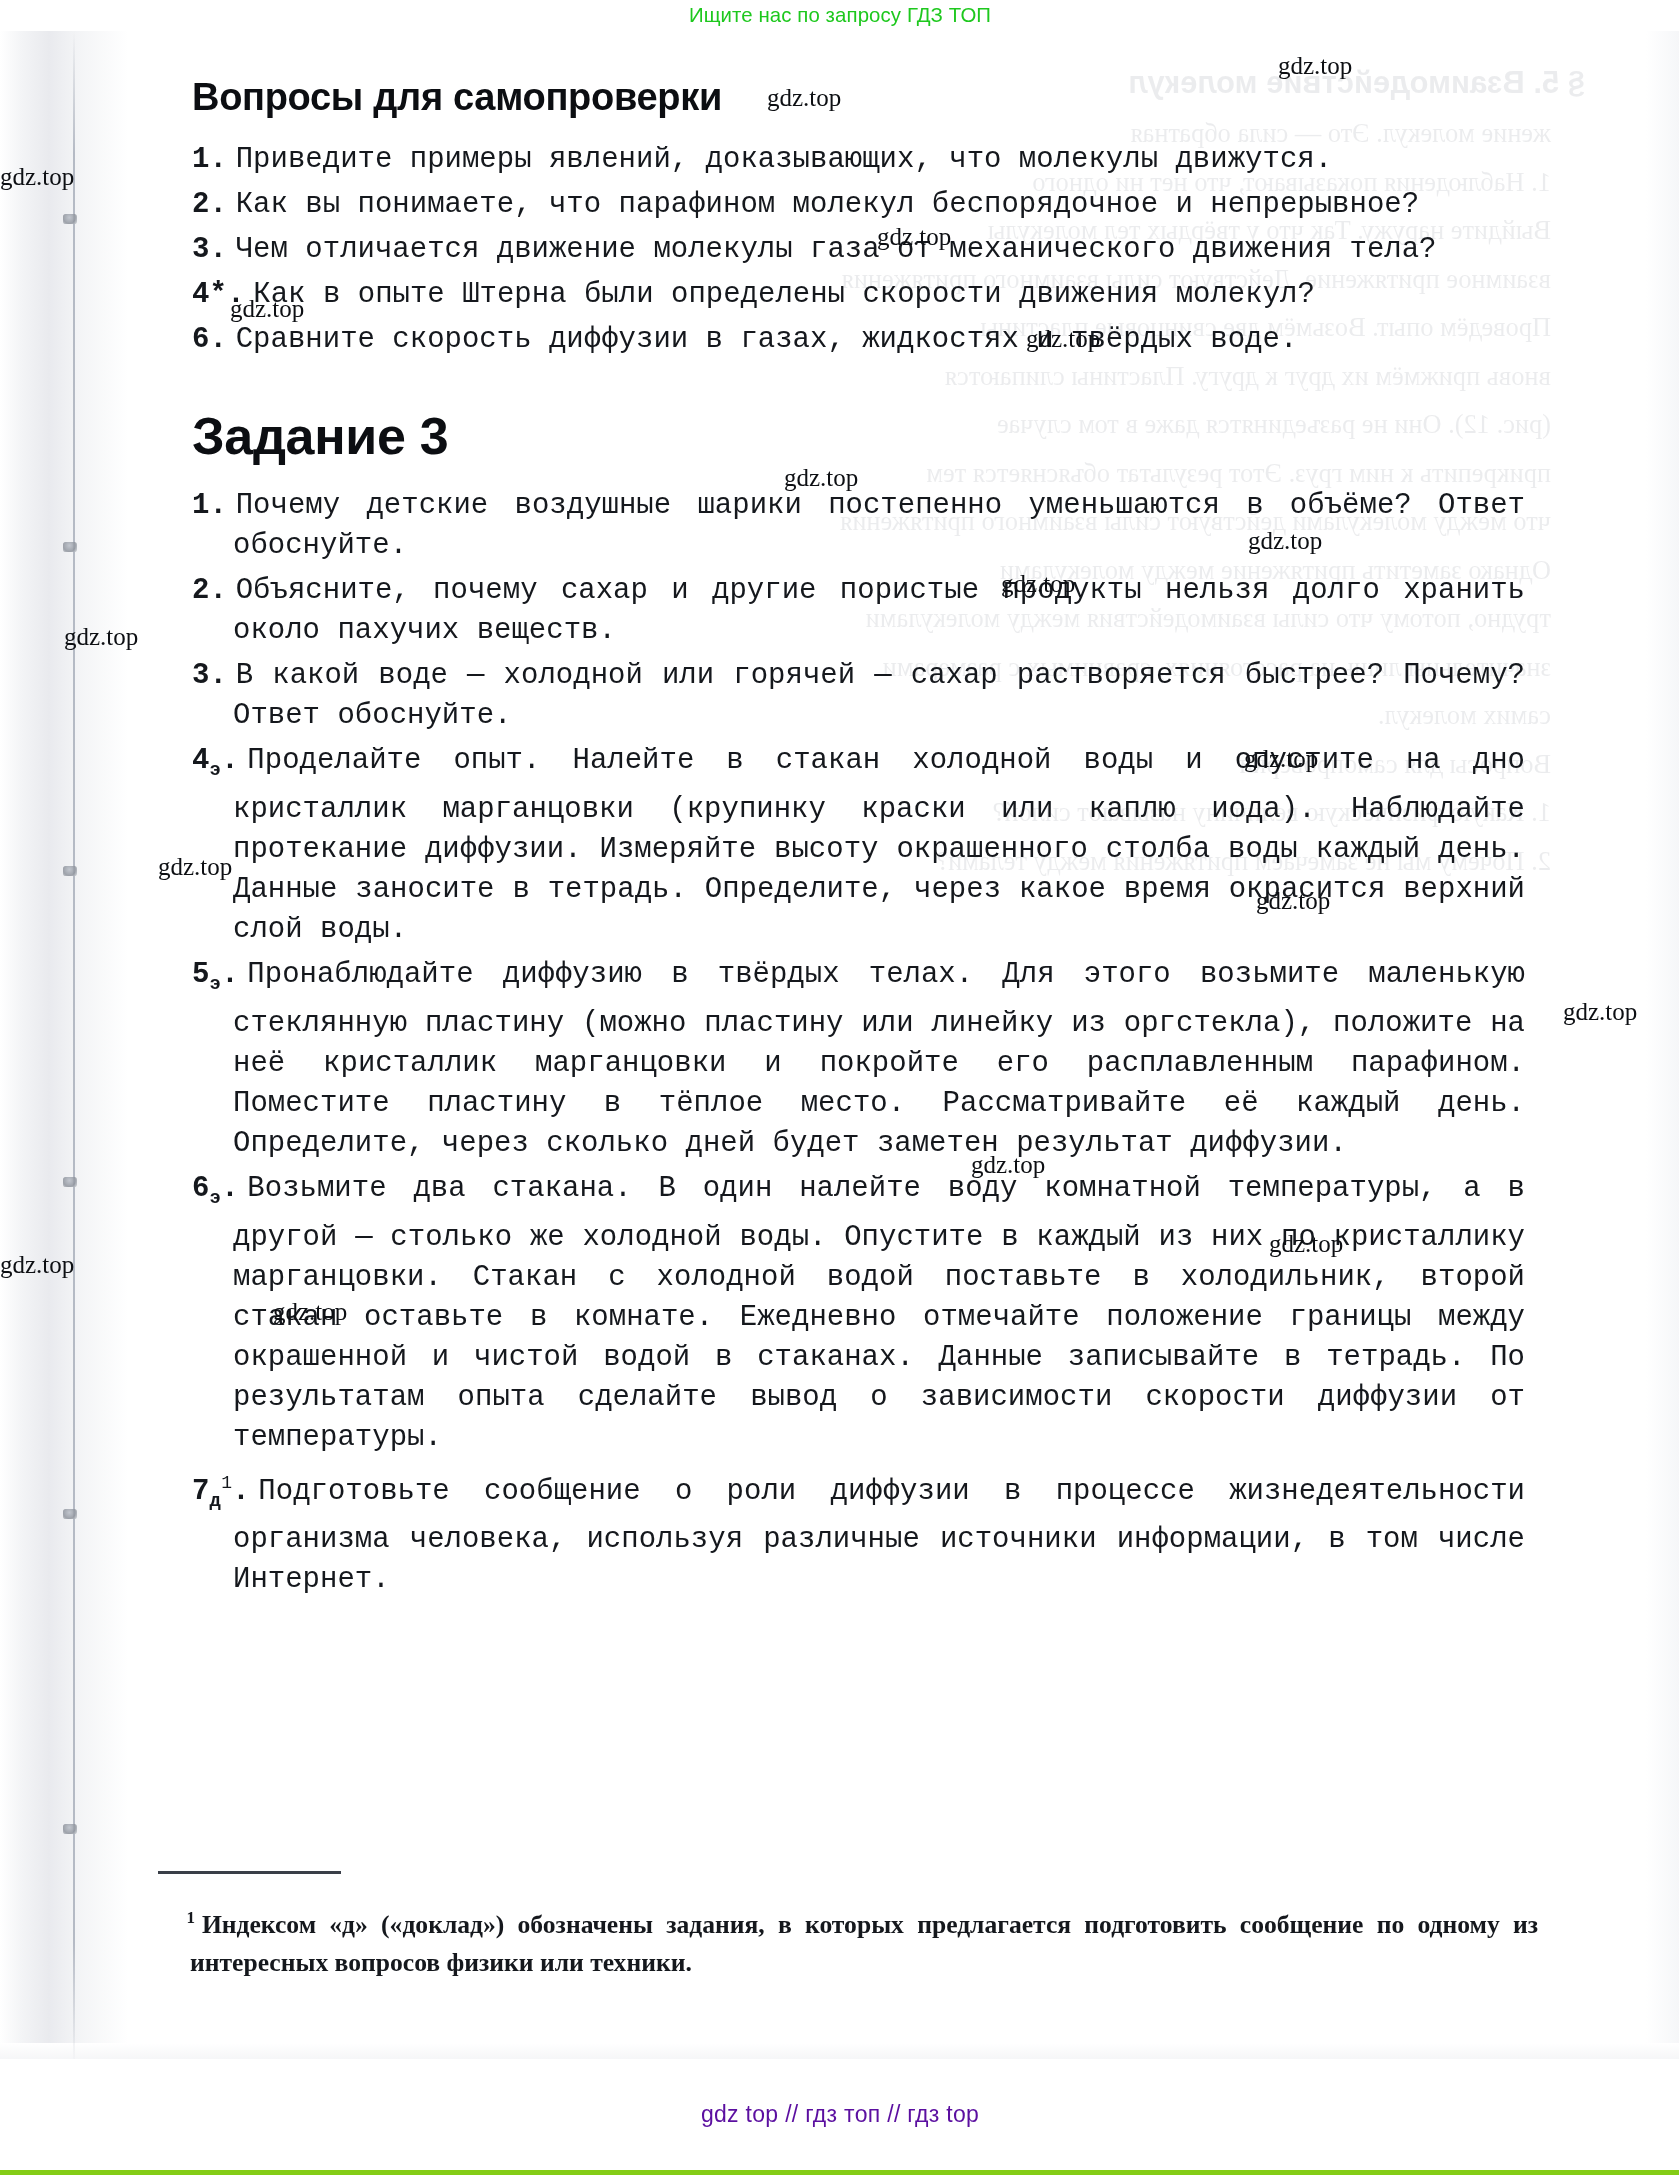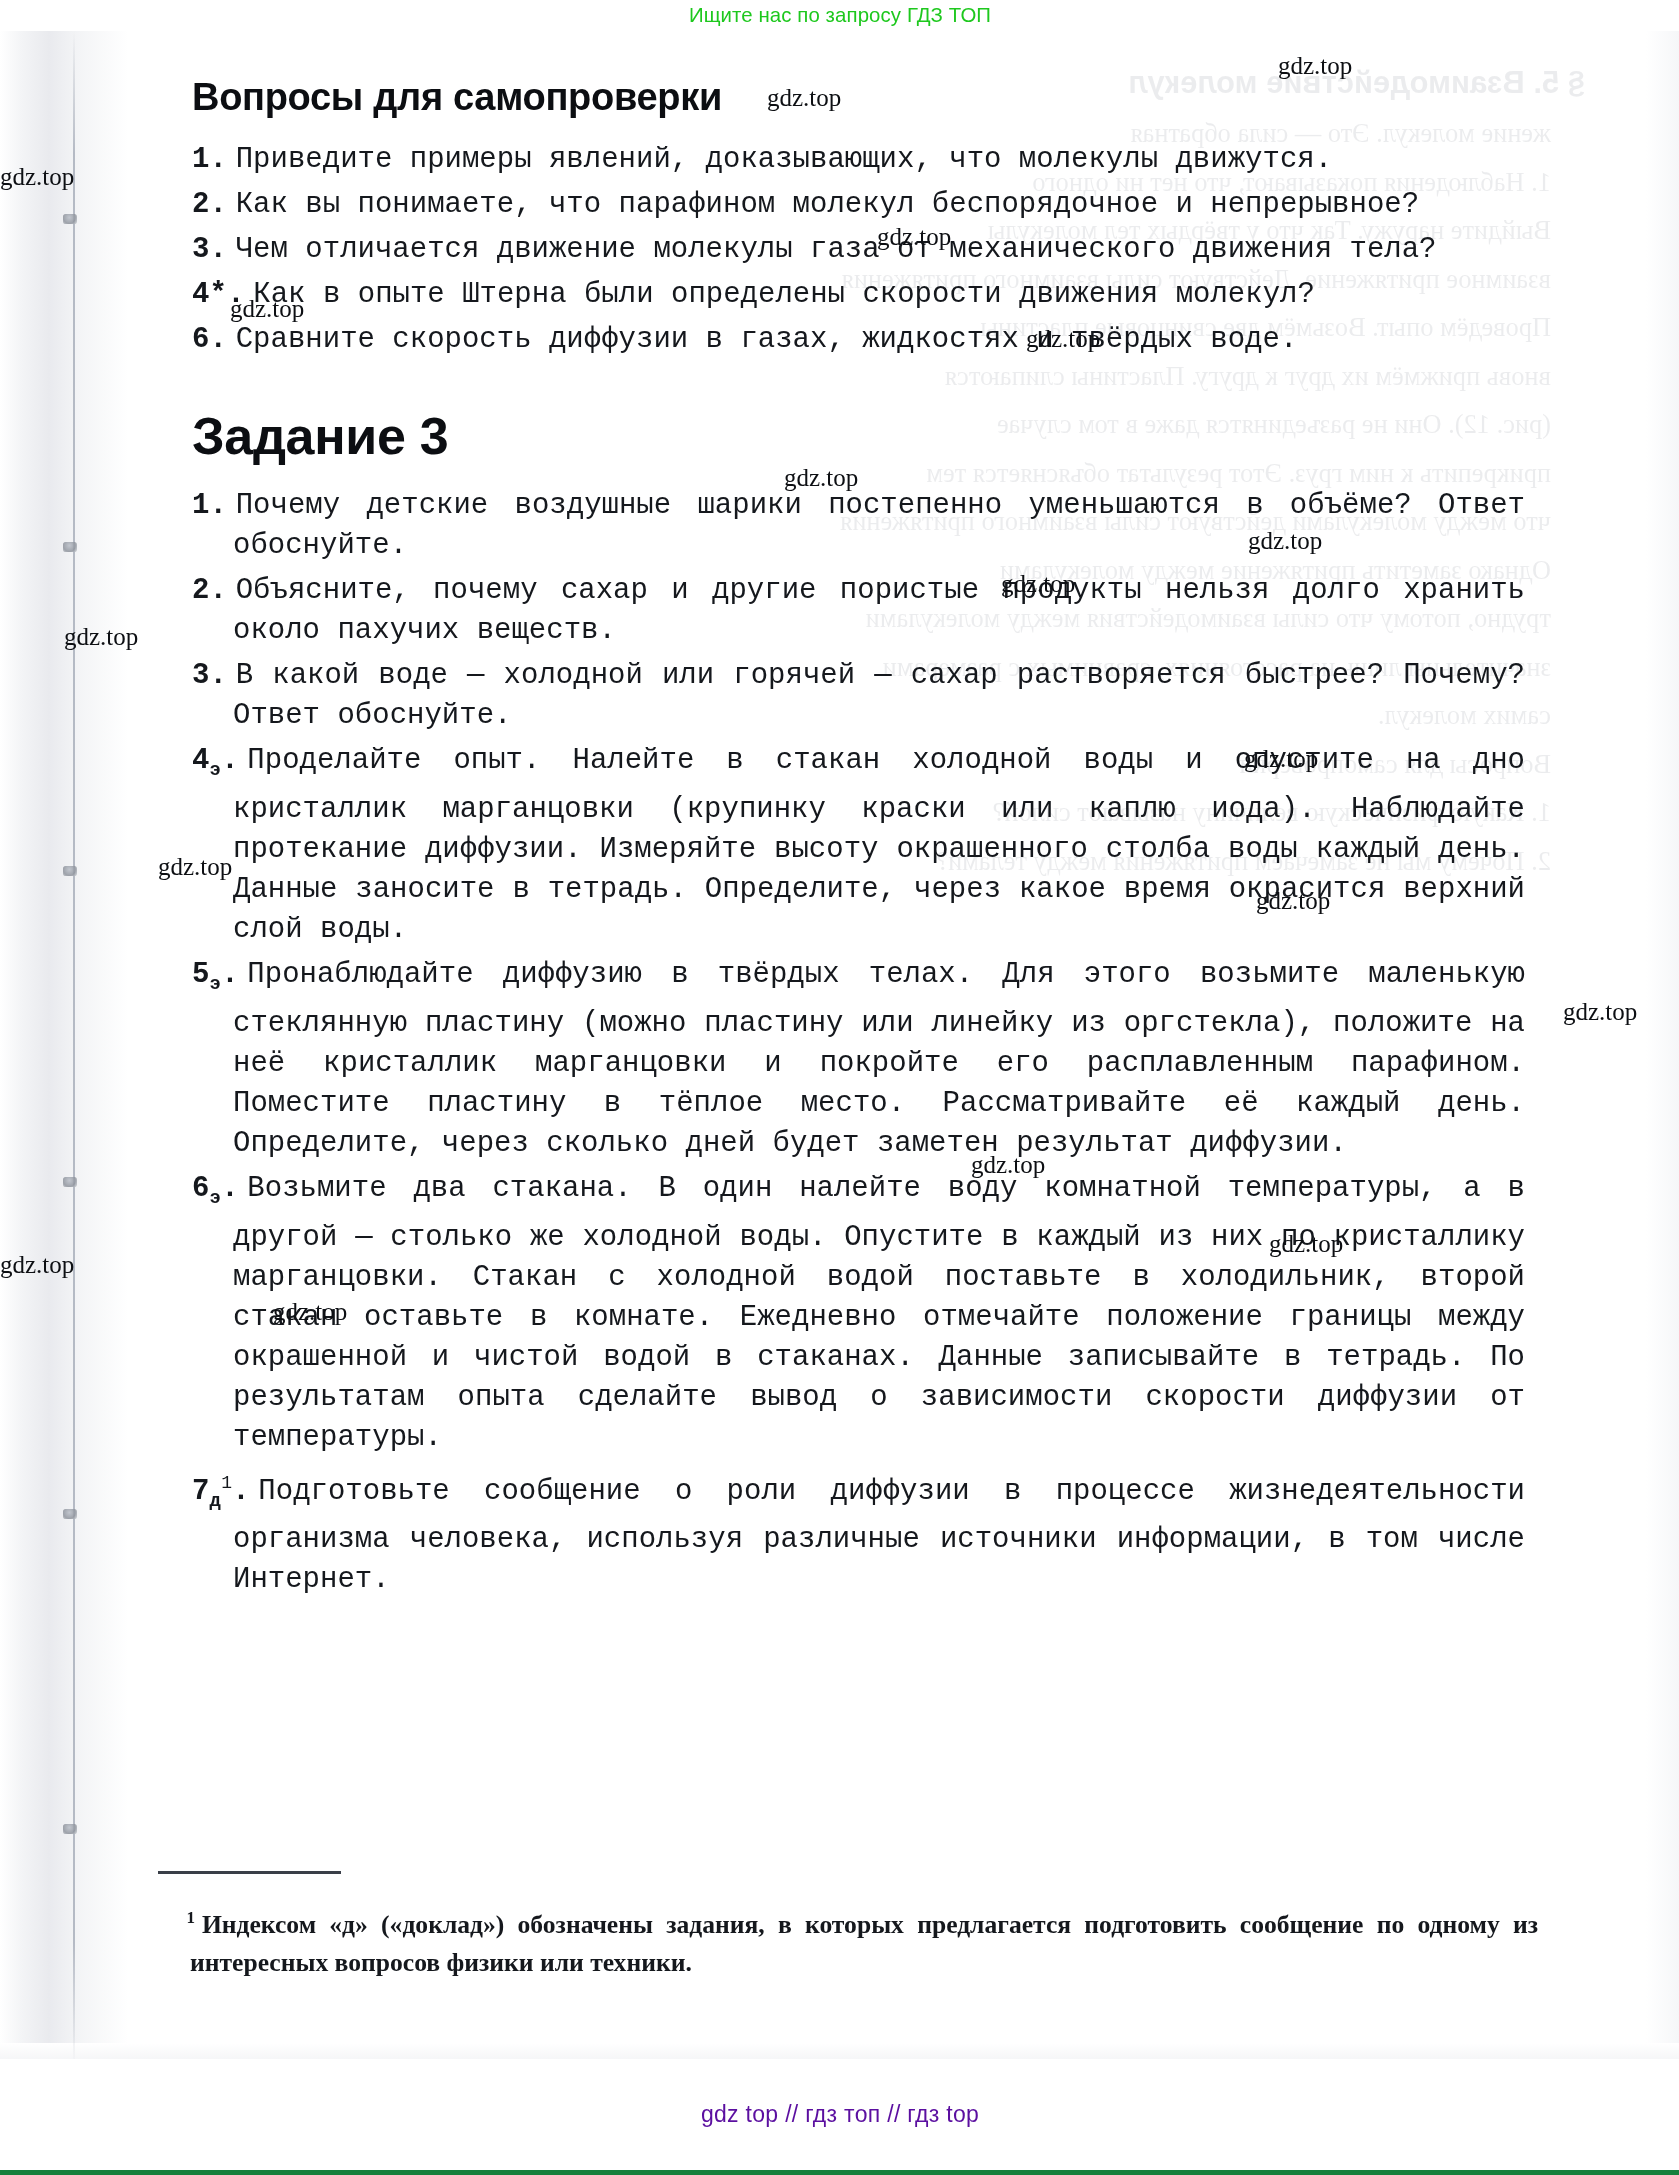--- a/index.html
+++ b/index.html
@@ -8,21 +8,21 @@
     padding: 0;
     background: #ffffff;
   }
   body {
     font-family: "Liberation Serif", "DejaVu Serif", serif;
   }
   #page {
     position: relative;
     width: 1680px;
     height: 2176px;
-    background: #15803d;
+    background: #84cc16;
     overflow: hidden;
   }
 
   
   .top-banner {
     position: absolute;
     left: 0; top: 0;
     width: 1680px;
     height: 31px;
     display: flex;

